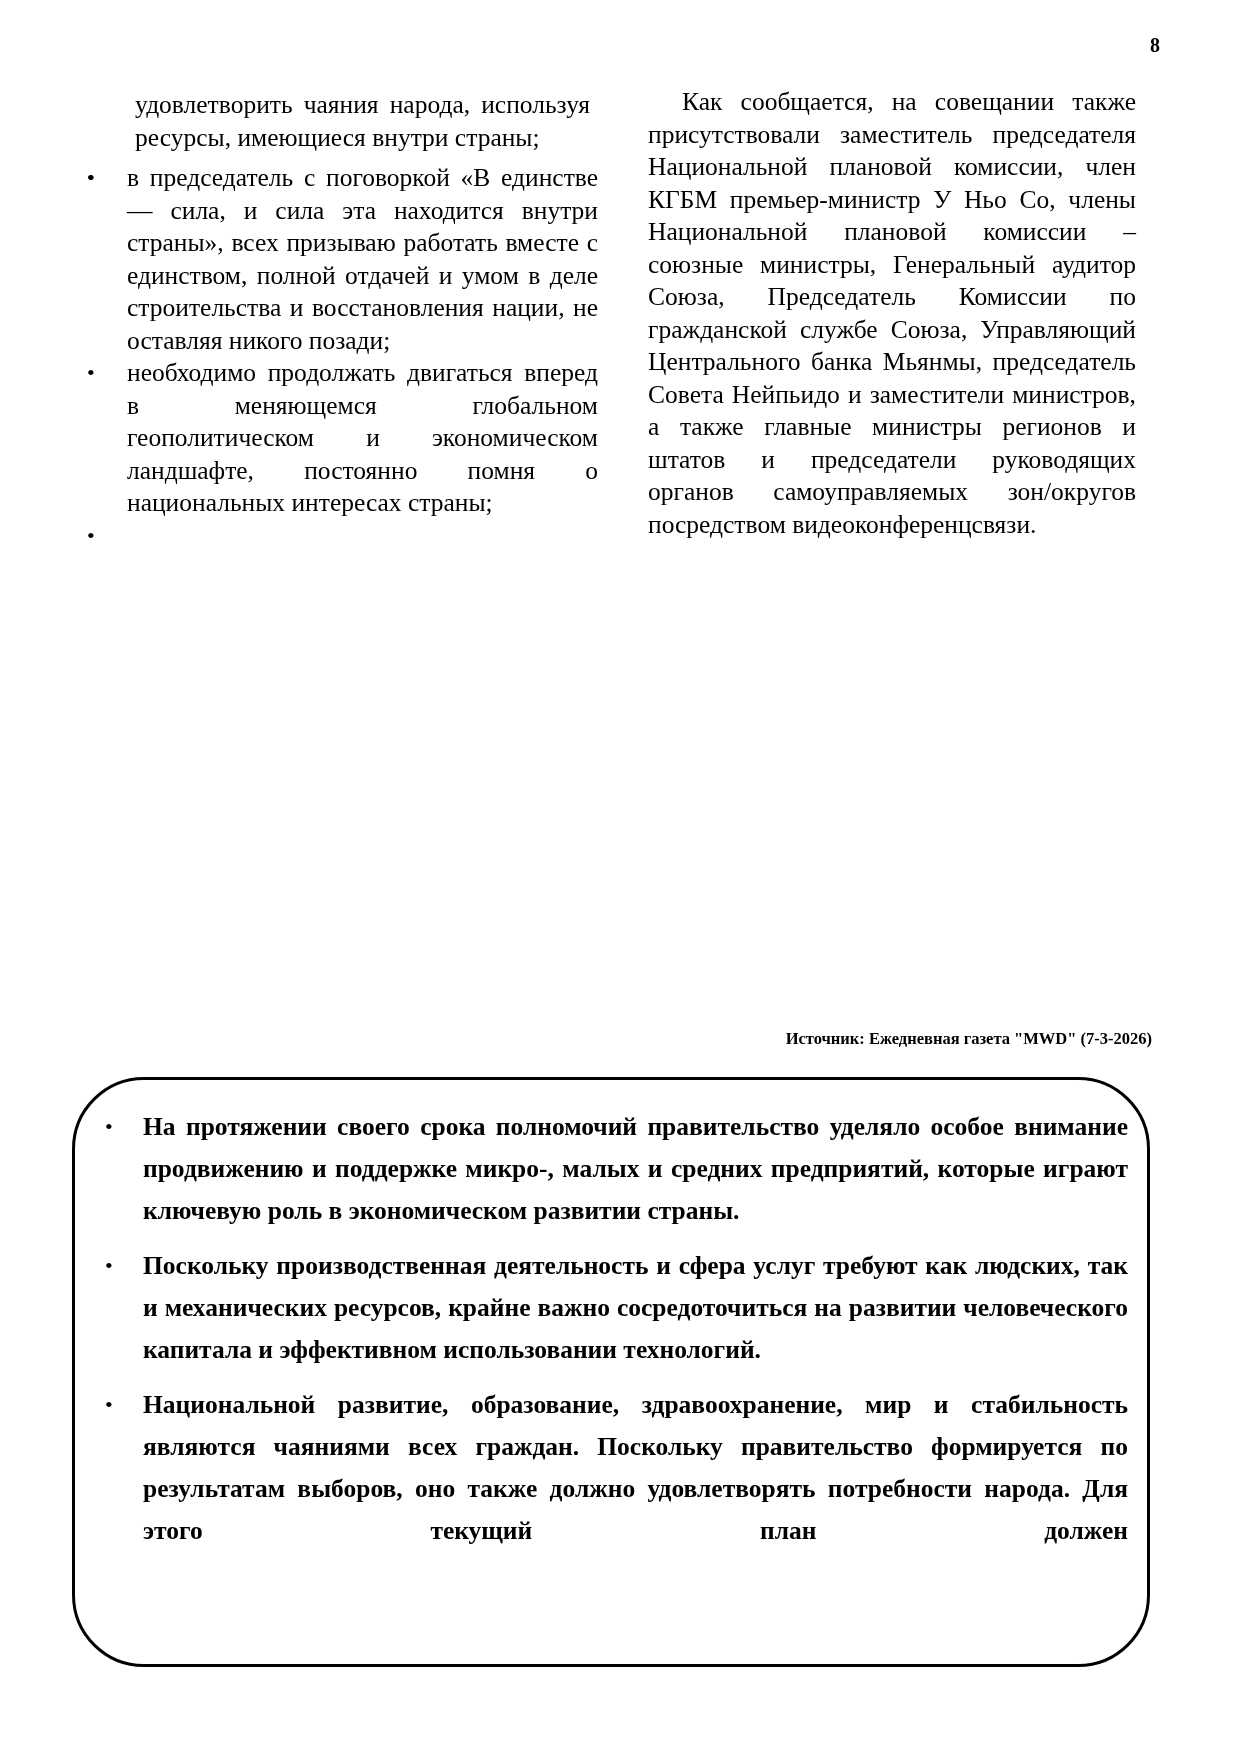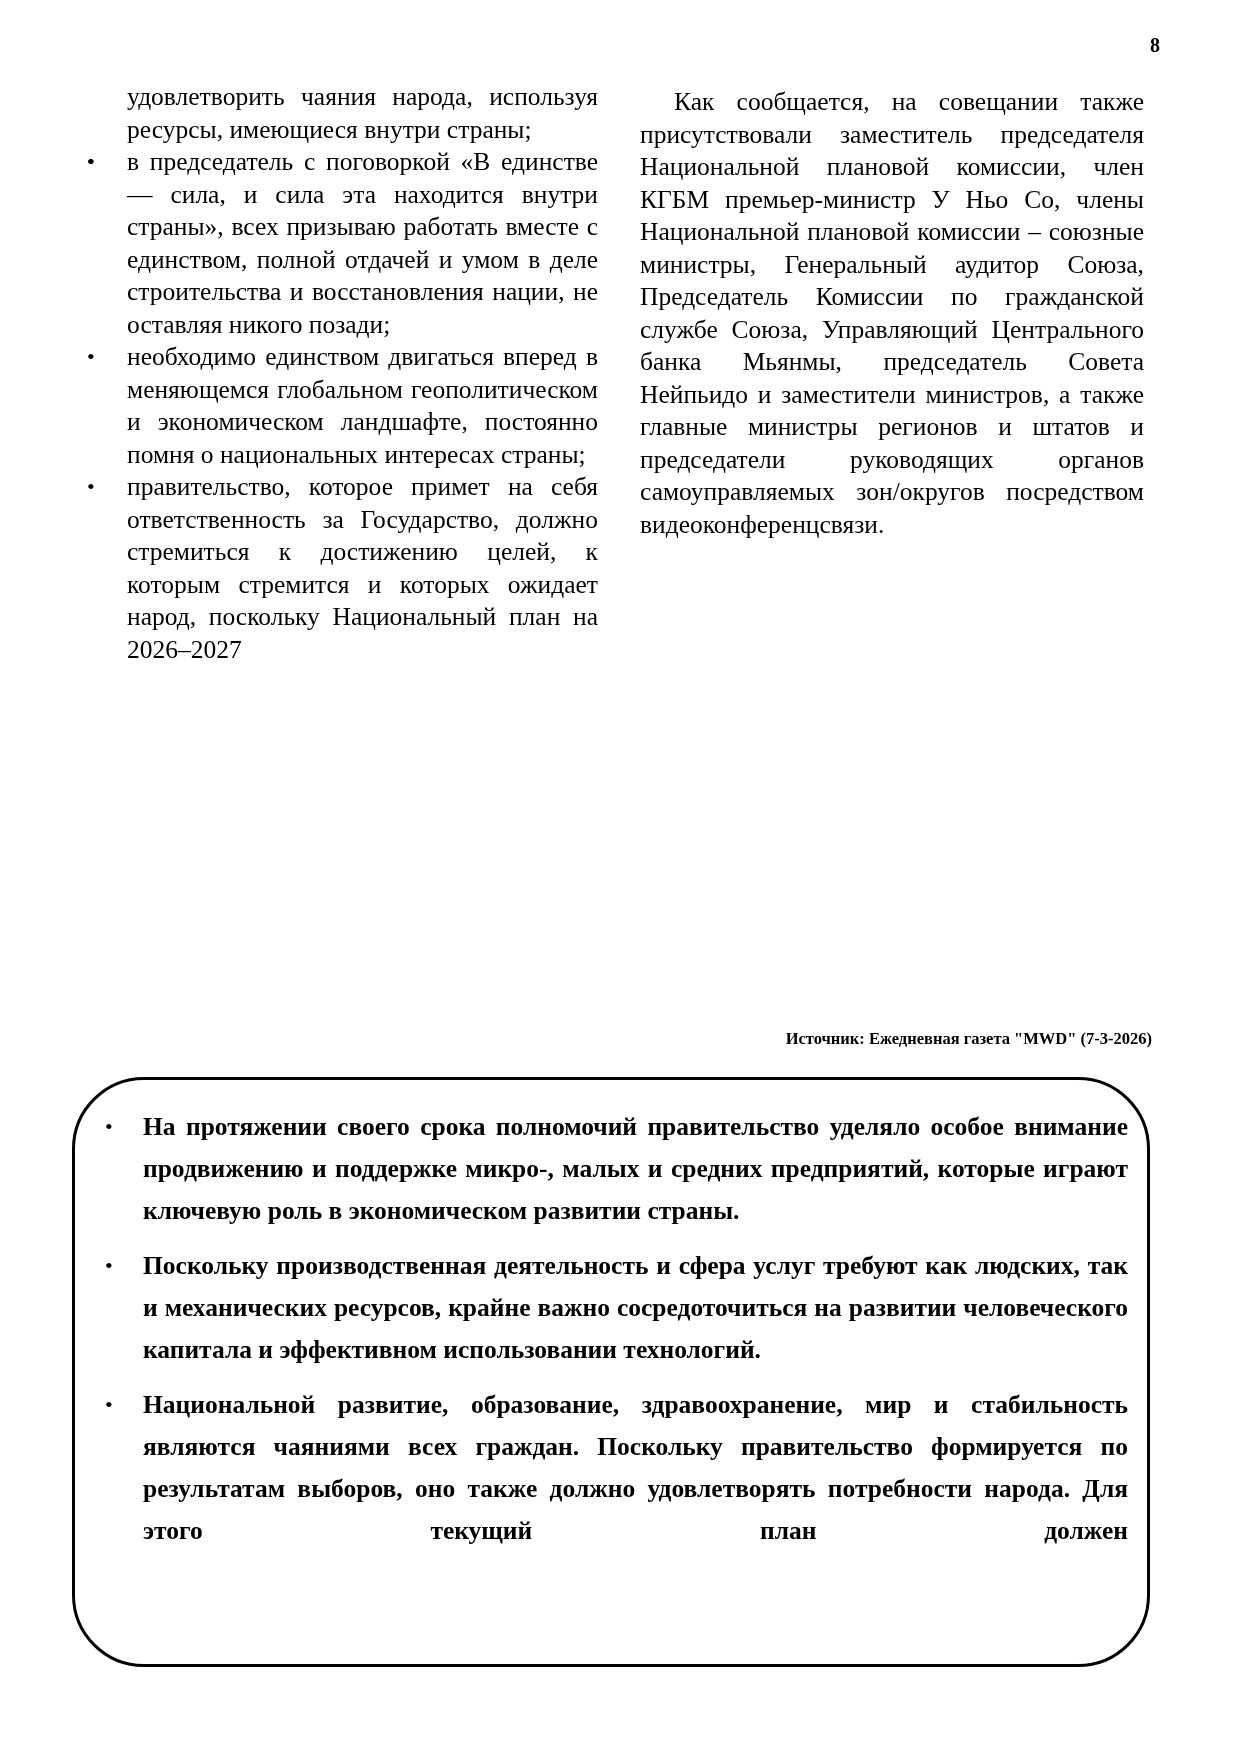--- a/index.html
+++ b/index.html
@@ -3,21 +3,21 @@
   <meta charset="utf-8">
   <style>
     html, body { margin: 0; padding: 0; background: #ffffff; }
     body { width: 1241px; height: 1755px; position: relative; overflow: hidden;
            font-family: "Liberation Serif", "DejaVu Serif", serif; color: #000; }
     .page-number { position: absolute; top: 34px; left: 1140px; width: 20px;
                    font-weight: bold; font-size: 20px; text-align: right; }
     .col { position: absolute; font-size: 25.5px; line-height: 32.5px; }
     .col-left { left: 80px; top: 81px; width: 518px; }
     .col-right { left: 640px; top: 81px; width: 504px; }
-    .col p { margin: 0; text-align: justify; text-align-last: left; }
+    .col p { margin: 8px; text-align: justify; text-align-last: left; }
     ul.plain { list-style: none; margin: 0; padding: 0; }
     ul.plain li { position: relative; padding-left: 47px; text-align: justify; }
     ul.plain li .bullet { position: absolute; left: 7px; top: 0; font-size: 22px; }
     .cont { padding-left: 47px; }
     .indent { text-indent: 34px; margin-top: 5px !important; }
     .source { position: absolute; top: 1029px; left: 700px; width: 452px;
               text-align: right; font-weight: bold; font-size: 16.5px; }
     .box { position: absolute; left: 72px; top: 1077px; width: 1078px; height: 590px;
            border: 3.5px solid #000; border-radius: 72px; box-sizing: border-box; }
     .box ul { list-style: none; margin: 0; padding: 0; position: absolute; left: 68px; top: 26px; width: 985px; }
@@ -36,25 +36,24 @@
   <ul class="plain">
     <li>
       <span class="bullet">•</span>
     </li>
     <li>
       <span class="bullet">•</span>
       <span>в председатель с поговоркой «В единстве — сила, и сила эта находится внутри страны», всех призываю работать вместе с единством, полной отдачей и умом в деле строительства и восстановления нации, не оставляя никого позади;</span>
     </li>
     <li>
       <span class="bullet">•</span>
-      <span>необходимо единством двигаться вперед в меняющемся глобальном геополитическом и экономическом ландшафте, постоянно помня о национальных интересах страны;</span>
+      <span>необходимо продолжать двигаться вперед в меняющемся глобальном геополитическом и экономическом ландшафте, постоянно помня о национальных интересах страны;</span>
     </li>
     <li style="text-align-last: justify;">
       <span class="bullet">•</span>
-      <span>правительство, которое примет на себя ответственность за Государство, должно стремиться к достижению целей, к которым стремится и которых ожидает народ, поскольку Национальный план на 2026–2027</span>
     </li>
   </ul>
 </div>
 
 <div class="col col-right">
   <p class="indent">Как сообщается, на совещании также присутствовали заместитель председателя Национальной плановой комиссии, член КГБМ премьер-министр У Ньо Со, члены Национальной плановой комиссии – союзные министры, Генеральный аудитор Союза, Председатель Комиссии по гражданской службе Союза, Управляющий Центрального банка Мьянмы, председатель Совета Нейпьидо и заместители министров, а также главные министры регионов и штатов и председатели руководящих органов самоуправляемых зон/округов посредством видеоконференцсвязи.</p>
 </div>
 
 <div class="source">Источник: Ежедневная газета "MWD" (7-3-2026)</div>
 

